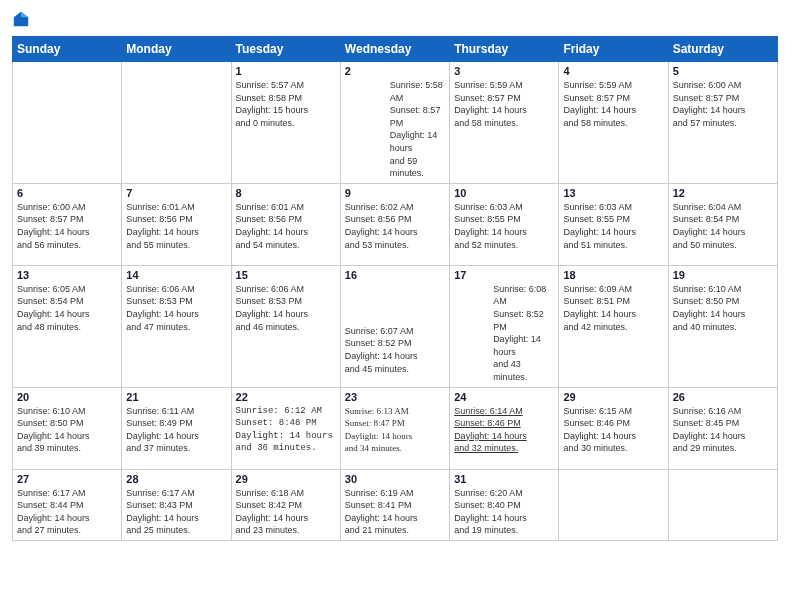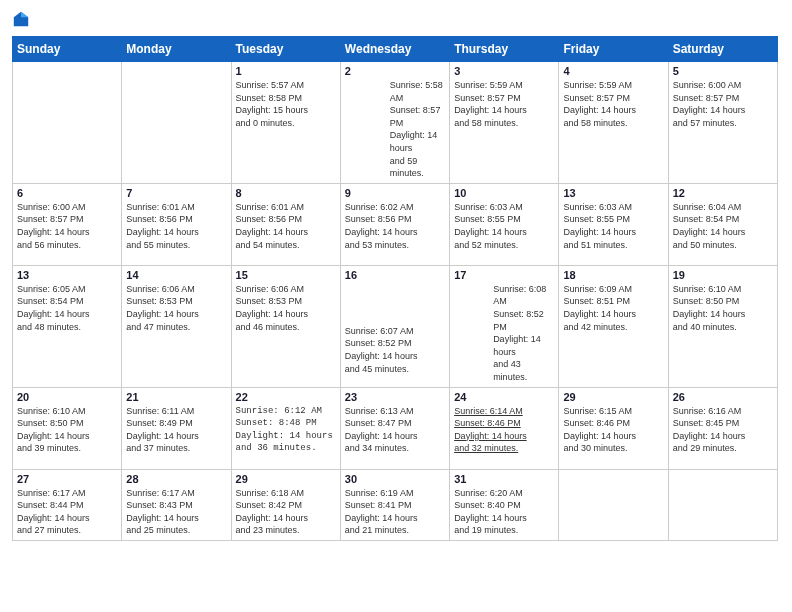--- a/index.html
+++ b/index.html
@@ -292,21 +292,21 @@
           </td>
           <td>
             <div class="day-num">22</div>
             <div class="day-info" style="white-space: pre-line; font-family: Liberation Mono, monospace;">Sunrise: 6:12 AM
 Sunset: 8:48 PM
 Daylight: 14 hours
 and 36 minutes.</div>
           </td>
           <td>
             <div class="day-num">23</div>
-            <div class="day-info" style="white-space: pre-line;">Sunrise: 6:13 AM
+            <div class="day-info" style="white-space: pre-line; font-family: Liberation Serif, serif;">Sunrise: 6:13 AM
 Sunset: 8:47 PM
 Daylight: 14 hours
 and 34 minutes.</div>
           </td>
           <td>
             <div class="day-num">24</div>
             <div class="day-info" style="white-space: pre-line; text-decoration: underline;">Sunrise: 6:14 AM
 Sunset: 8:46 PM
 Daylight: 14 hours
 and 32 minutes.</div>

